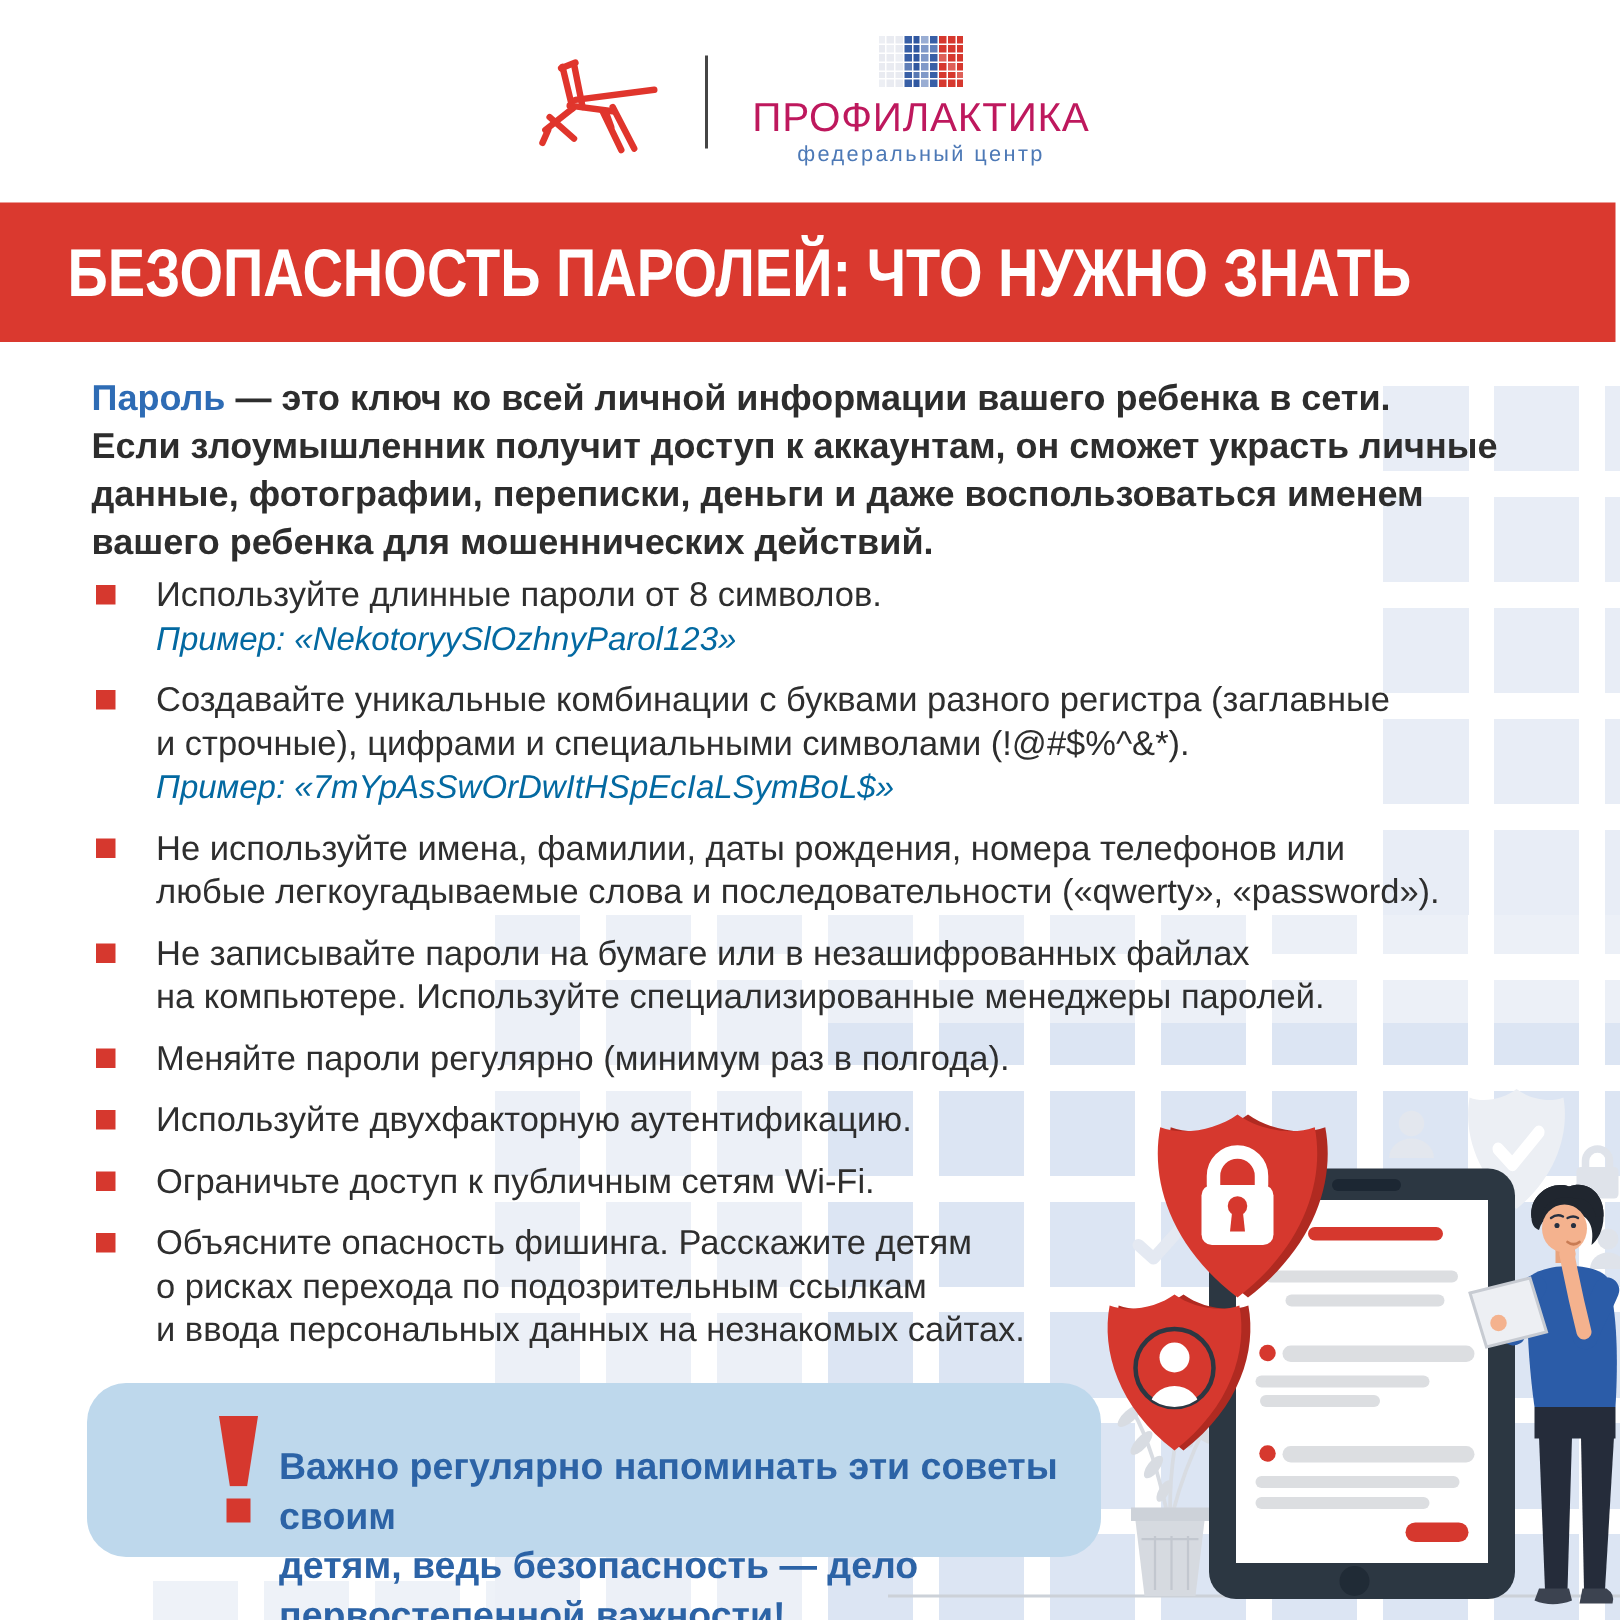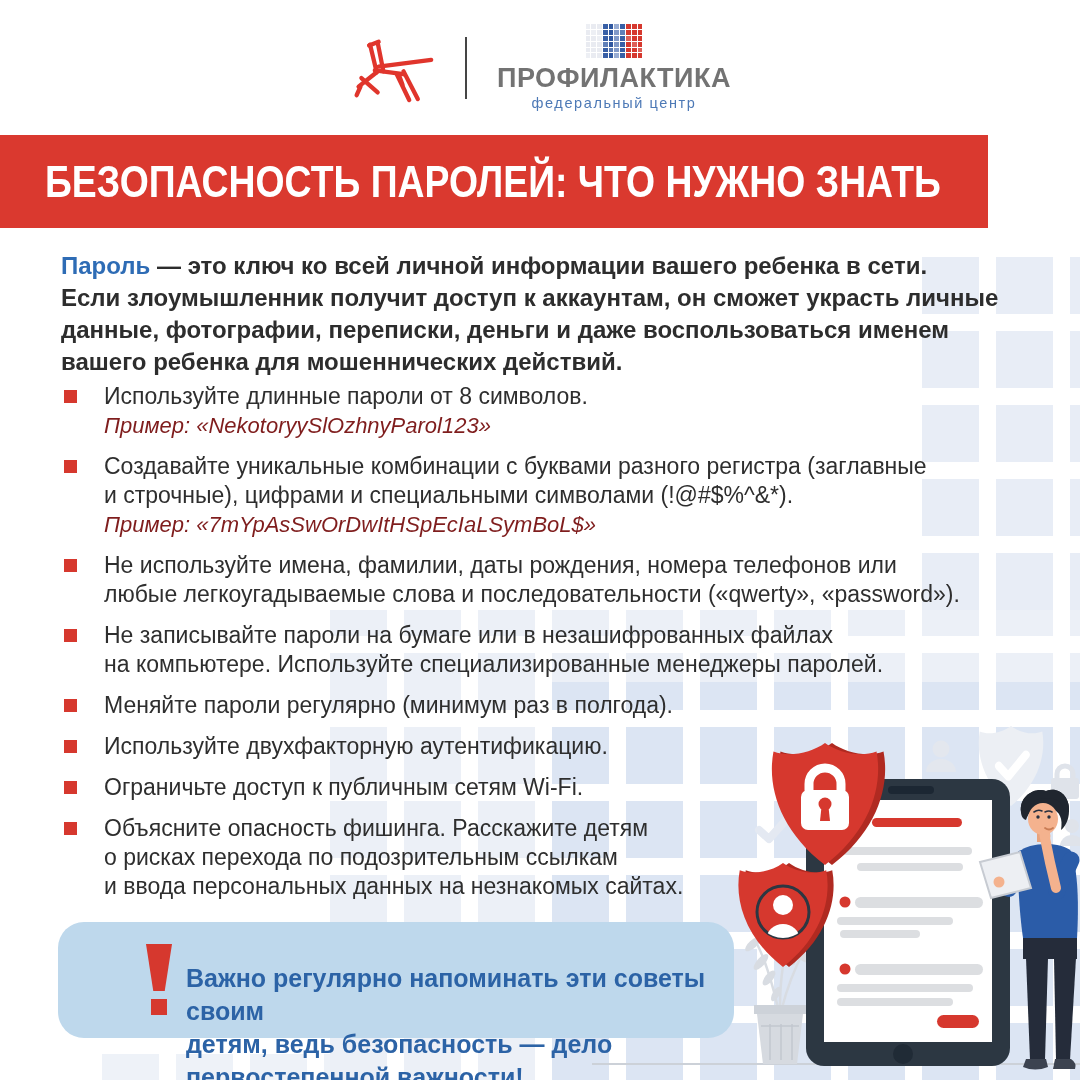--- a/index.html
+++ b/index.html
@@ -23,26 +23,26 @@
   
   .header{
     position:absolute;left:0;top:0;width:1080px;height:135px;z-index:5;
     display:flex;align-items:center;justify-content:center;gap:30px;
   }
   .brand-mark{width:86px;height:72px;display:block;}
   .header-divider{width:2px;height:62px;background:#454545;}
   .org-logo{display:flex;flex-direction:column;align-items:center;}
   .logo-grid{display:grid;grid-template-columns:repeat(10,4.8px);grid-auto-rows:4.8px;gap:1px;margin-bottom:7px;}
   .logo-grid i{display:block;}
-  .org-name{font-size:27px;font-weight:bold;color:#737373;letter-spacing:.5px;line-height:1;}
+  .org-name{font-size:27px;font-weight:normal;color:#be185d;letter-spacing:.5px;line-height:1;}
   .org-subtitle{font-size:14.5px;color:#4d79b6;letter-spacing:1.6px;margin-top:4px;line-height:1;}
 
   
   .banner{
-    position:absolute;left:0;top:135px;width:988px;height:93px;background:#da392f;z-index:5;
+    position:absolute;left:0;top:135px;width:1077px;height:93px;background:#da392f;z-index:5;
     display:flex;align-items:center;
   }
   .banner h1{
     margin:0 0 0 45px;color:#ffffff;font-size:45px;font-weight:800;line-height:1;
     white-space:nowrap;transform:scaleX(.83);transform-origin:left center;letter-spacing:0;
   }
 
   
   .intro{
     position:absolute;left:57px;top:246px;width:1000px;z-index:5;margin:4px;
@@ -53,21 +53,21 @@
 
   
   .tips{
     position:absolute;left:57px;top:382px;width:980px;z-index:5;
     margin:0;padding:0;list-style:none;
   }
   .tip{display:flex;align-items:flex-start;margin-bottom:12px;}
   .bullet{flex:0 0 13px;width:13px;height:13px;background:#d6382e;margin:8px 27px 0 7px;}
   .tip-body{font-size:23px;color:#2e2e2e;line-height:29px;}
   .tip-text{white-space:pre-line;display:block;}
-  .tip-example{display:block;font-size:22px;font-style:italic;color:#7f1d1d;white-space:pre-line;}
+  .tip-example{display:block;font-size:22px;font-style:italic;color:#0369a1;white-space:pre-line;}
 
   
   .callout{
     position:absolute;left:58px;top:922px;width:676px;height:116px;z-index:6;
     background:#bed8ec;border-radius:26px;box-sizing:border-box;padding:16px 20px 0 128px;
   }
   .excl{position:absolute;left:86px;top:22px;width:30px;height:72px;}
   .excl .bar{position:absolute;left:2px;top:0;width:26px;height:47px;background:#d6382e;
     clip-path:polygon(0 0,100% 0,72% 100%,28% 100%);}
   .excl .dot{position:absolute;left:7px;top:55px;width:16px;height:16px;background:#d6382e;}

